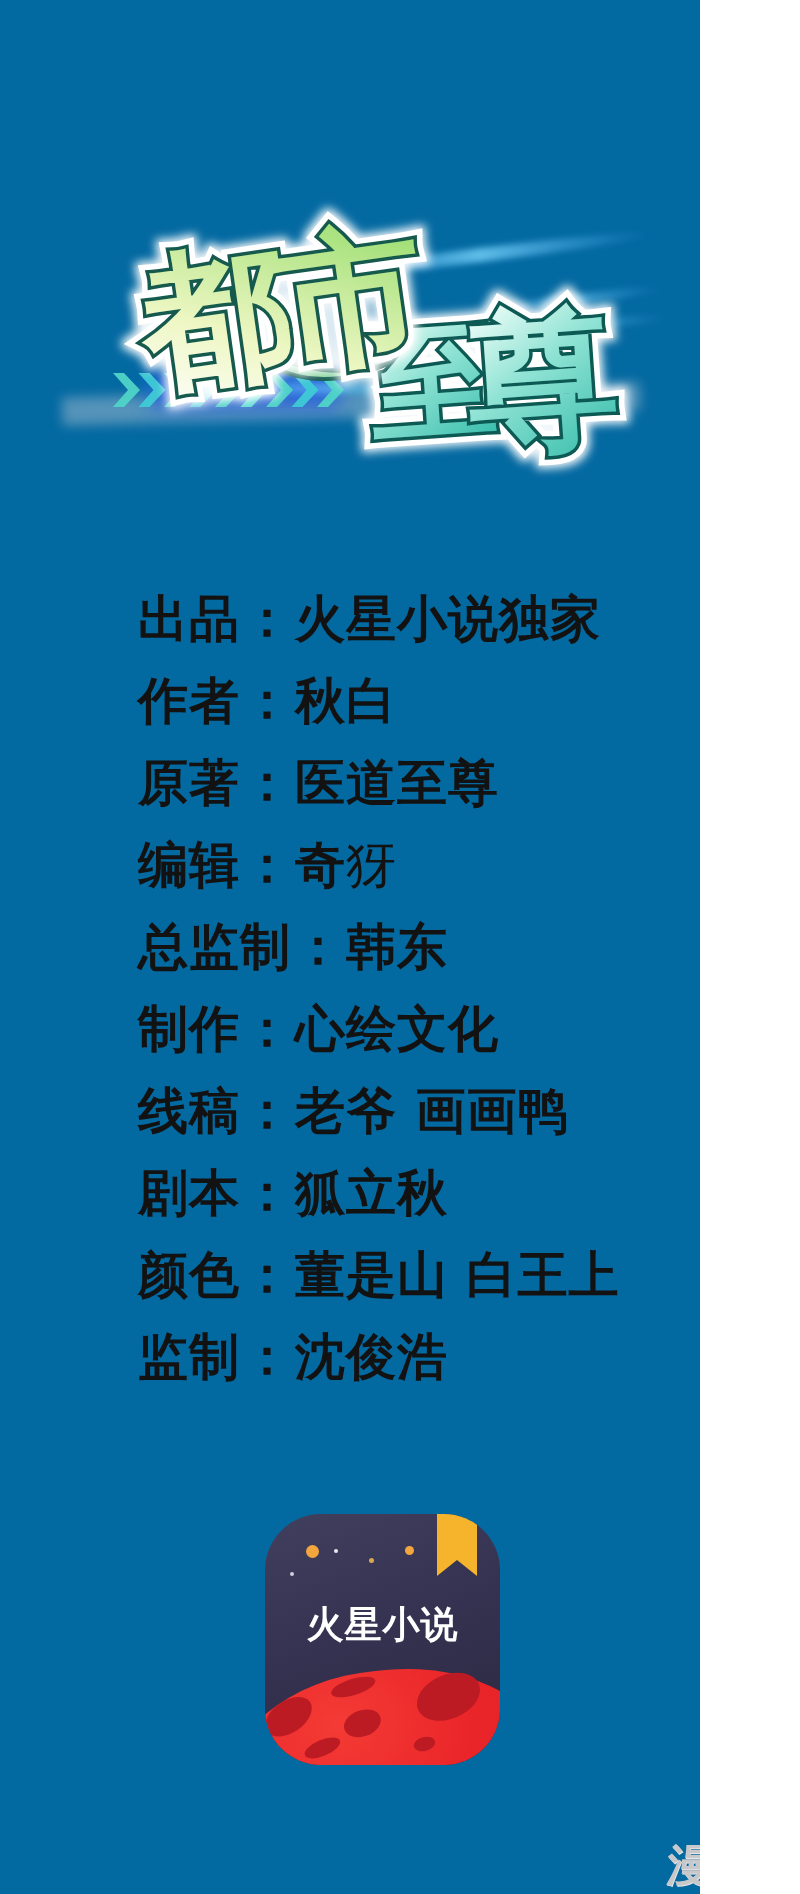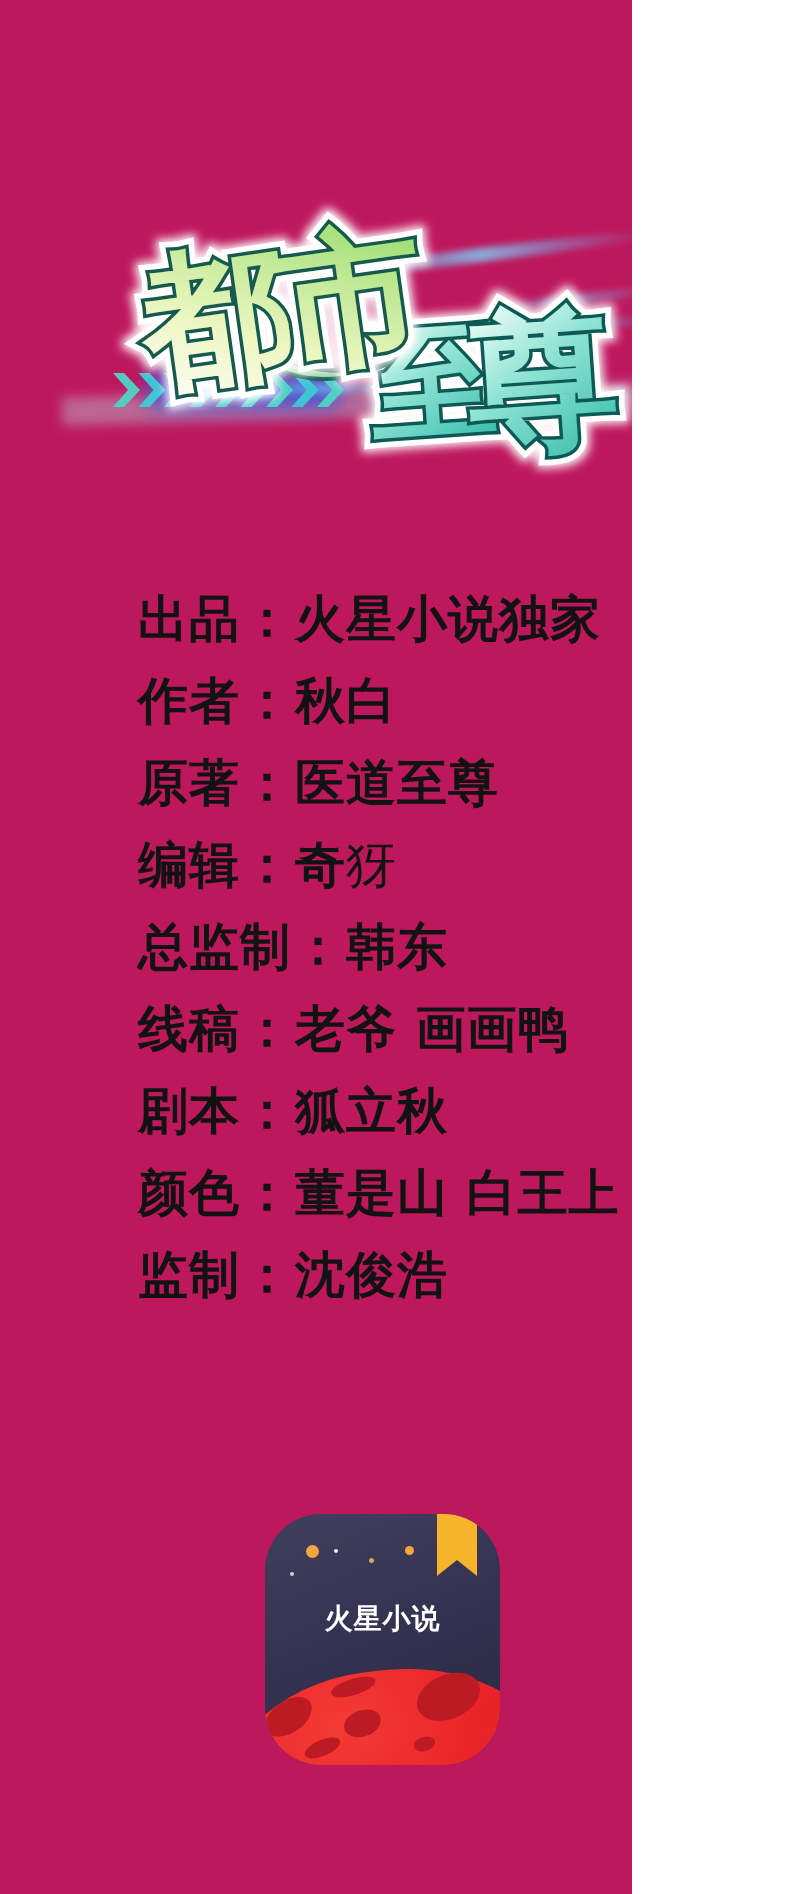--- a/index.html
+++ b/index.html
@@ -1,16 +1,16 @@
 <!DOCTYPE html>
 <html><head>
 <meta charset="utf-8">
 <style>
   html,body{margin:0;padding:0;background:#ffffff;}
-  .page{position:relative;width:632px;height:1894px;background:#be185d;overflow:hidden;
+  .page{position:relative;width:700px;height:1894px;background:#0369a1;overflow:hidden;
         font-family:"DejaVu Sans",sans-serif;}
 
   
   .logo-svg{position:absolute;left:0;top:0;width:800px;height:500px;display:block;}
   .logo-svg text{font-family:"DejaVu Sans",sans-serif;font-weight:bold;}
 
   
   .credits{position:absolute;left:138px;top:594px;color:#121212;
            font-size:50px;font-weight:700;letter-spacing:1px;}
   .credit-line{height:50px;line-height:50px;margin-bottom:32px;white-space:nowrap;}
@@ -23,21 +23,21 @@
             background:linear-gradient(160deg,#413f5e 0%,#343250 48%,#2a283e 100%);}
   .star{position:absolute;border-radius:50%;}
   .star.s1{left:41px;top:31px;width:13px;height:13px;background:#f2a63d;}
   .star.s2{left:69px;top:35px;width:4px;height:4px;background:#e9e7f2;}
   .star.s3{left:104px;top:44px;width:5px;height:5px;background:#d9a84e;}
   .star.s4{left:140px;top:32px;width:9px;height:9px;background:#f2a63d;}
   .star.s5{left:25px;top:58px;width:4px;height:4px;background:#cfcde0;}
   .bookmark{position:absolute;left:172px;top:0;width:40px;height:62px;background:#f6b42c;
             clip-path:polygon(0 0,100% 0,100% 100%,50% 74%,0 100%);}
   .app-title{position:absolute;left:0;right:0;top:86px;text-align:center;
-             font-size:28px;font-weight:700;color:#ffffff;letter-spacing:1px;}
+             font-size:37px;font-weight:700;color:#ffffff;letter-spacing:1px;}
   .planet{position:absolute;left:-38px;top:156px;width:330px;height:232px;
           border-radius:48%;transform:rotate(-5deg);
           background:radial-gradient(ellipse at 35% 22%,#f43b35 0%,#ea2529 45%,#d81f27 100%);}
   .crater{position:absolute;border-radius:50%;background:#bd1b24;}
   .crater.c1{left:112px;top:6px;width:46px;height:16px;transform:rotate(-12deg);}
   .crater.c2{left:196px;top:10px;width:66px;height:44px;transform:rotate(-18deg);}
   .crater.c3{left:42px;top:22px;width:52px;height:32px;transform:rotate(-30deg);}
   .crater.c4{left:122px;top:38px;width:38px;height:26px;transform:rotate(-15deg);}
   .crater.c5{left:80px;top:64px;width:38px;height:16px;transform:rotate(-18deg);}
   .crater.c6{left:190px;top:70px;width:22px;height:14px;transform:rotate(-10deg);}
@@ -141,20 +141,23 @@
     <div class="credit-line">
       <span>原著</span><span class="colon">：</span><span>医道至尊</span>
     </div>
     <div class="credit-line">
       <span>编辑</span><span class="colon">：</span><span>奇</span><span class="alt-glyph">犽</span>
     </div>
     <div class="credit-line">
       <span>总监制</span><span class="colon">：</span><span>韩东</span>
     </div>
     <div class="credit-line">
+      <span>制作</span><span class="colon">：</span><span>心绘文化</span>
+    </div>
+    <div class="credit-line">
       <span>线稿</span><span class="colon">：</span><span>老爷 画画鸭</span>
     </div>
     <div class="credit-line">
       <span>剧本</span><span class="colon">：</span><span>狐立秋</span>
     </div>
     <div class="credit-line">
       <span>颜色</span><span class="colon">：</span><span>董是山 白王上</span>
     </div>
     <div class="credit-line">
       <span>监制</span><span class="colon">：</span><span>沈俊浩</span>

